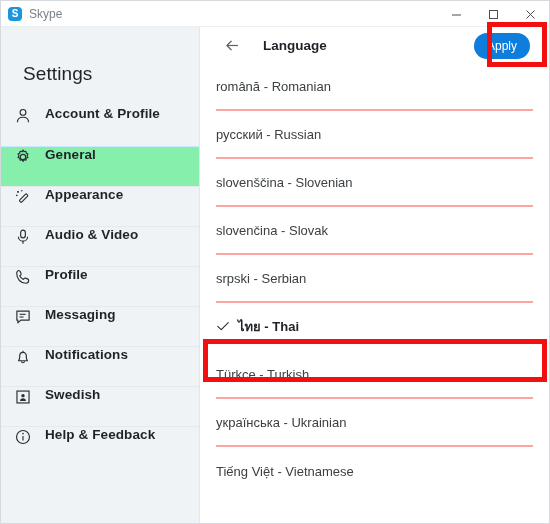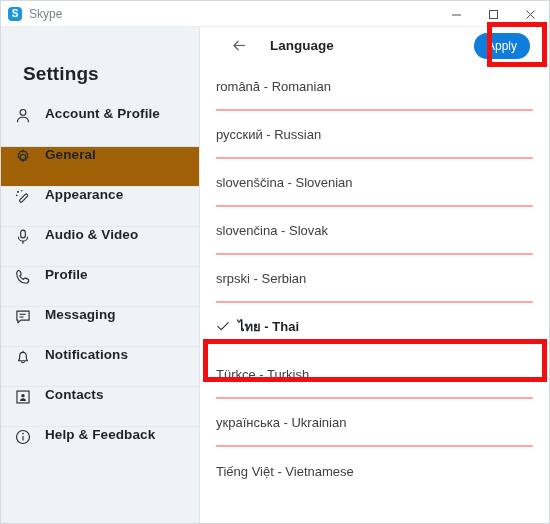--- a/index.html
+++ b/index.html
@@ -43,35 +43,35 @@
   .win-btn svg { display: block; }
 
   
   .sidebar {
     position: absolute; left: 0; top: 26px;
     width: 199px; height: 497px;
     background: #eff3f6;
     border-right: 1px solid #e2e7eb;
   }
   .settings-title {
-    font-size: 19px; font-weight: bold; color: #1f2328;
+    font-size: 19px; font-weight: normal; color: #1f2328;
     padding: 36px 16px 0 22px;
     letter-spacing: 0.1px;
   }
   .nav { margin-top: 21px; }
   .nav-item {
     position: relative;
     height: 40px;
     display: flex; align-items: flex-start;
     padding-left: 12px;
     gap: 12px;
     border-top: 1px solid #e4e9ed;
   }
   .nav-item:first-child { border-top: none; }
-  .nav-item.active { background: #a16207; border-top-color: #c8e9fb; }
+  .nav-item.active { background: #86efac; border-top-color: #c8e9fb; }
   .nav-item.active + .nav-item { border-top-color: #e4e9ed; }
   .nav-icon {
     width: 20px; height: 20px;
     display: flex; align-items: center; justify-content: center;
     color: #2b3034; flex: none;
   }
   .nav-label {
     font-size: 13.5px; font-weight: bold; color: #1f2328;
     letter-spacing: 0.1px;
   }
@@ -79,21 +79,21 @@
   
   .main {
     position: absolute; left: 200px; top: 26px;
     width: 349px; height: 497px;
     background: #ffffff;
   }
   .main-header {
     position: relative;
     height: 36px;
     display: flex; align-items: center;
-    padding-left: 28px;
+    padding-left: 21px;
   }
   .back-arrow {
     width: 20px; height: 20px; color: #5b6167;
     display: flex; align-items: center; justify-content: center;
   }
   .page-title {
     font-size: 13.5px; font-weight: bold; color: #1f2328;
     margin-left: 21px;
   }
   .apply-btn {
@@ -241,21 +241,21 @@
       </div>
 
       <div class="nav-item">
         <span class="nav-icon">
           <svg width="18" height="18" viewBox="0 0 20 20">
               <rect x="3.3" y="3.4" width="13.4" height="13.2" fill="none" stroke="currentColor" stroke-width="1.3"></rect>
               <circle cx="10" cy="8.5" r="1.9" fill="currentColor"></circle>
               <path d="M6.7 14.5c0-1.9 1.5-3 3.3-3s3.3 1.1 3.3 3z" fill="currentColor"></path>
             </svg>
         </span>
-        <span class="nav-label">Contacts</span>
+        <span class="nav-label">Swedish</span>
       </div>
 
       <div class="nav-item">
         <span class="nav-icon">
           <svg width="18" height="18" viewBox="0 0 20 20">
               <circle cx="10" cy="10" r="7.2" fill="none" stroke="currentColor" stroke-width="1.3"></circle>
               <circle cx="10" cy="6.3" r="0.9" fill="currentColor"></circle>
               <line x1="10" y1="8.8" x2="10" y2="13.8" stroke="currentColor" stroke-width="1.3"></line>
             </svg>
         </span>

